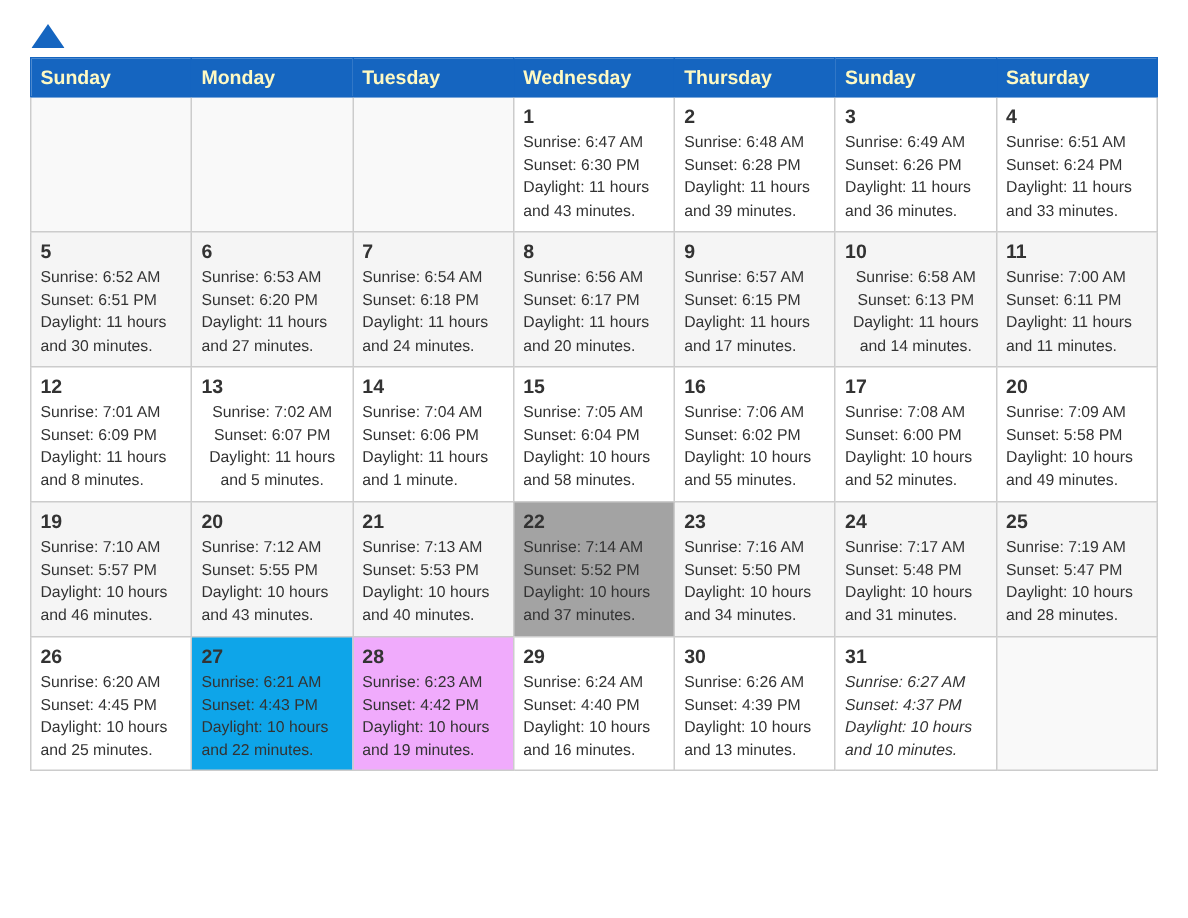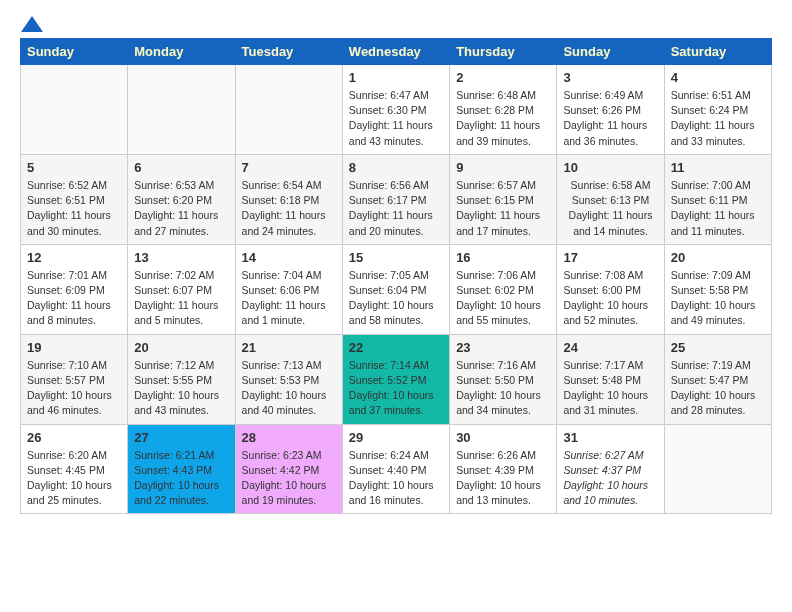--- a/index.html
+++ b/index.html
@@ -145,21 +145,21 @@
         </tr>
         <tr style="background: rgb(255, 255, 255);">
           <td style="background: rgb(255, 255, 255);">
             <span class="day-num">12</span>
             <div class="day-info" style="white-space: pre-wrap;">Sunrise: 7:01 AM
 Sunset: 6:09 PM
 Daylight: 11 hours and 8 minutes.</div>
           </td>
           <td style="background: rgb(255, 255, 255);">
             <span class="day-num">13</span>
-            <div class="day-info" style="white-space: pre-wrap;">Sunrise: 7:02 AM
+            <div class="day-info" style="white-space: pre-wrap; text-align: center;">Sunrise: 7:02 AM
 Sunset: 6:07 PM
 Daylight: 11 hours and 5 minutes.</div>
           </td>
           <td style="background: rgb(255, 255, 255);">
             <span class="day-num">14</span>
             <div class="day-info" style="white-space: pre-wrap;">Sunrise: 7:04 AM
 Sunset: 6:06 PM
 Daylight: 11 hours and 1 minute.</div>
           </td>
           <td style="background: rgb(255, 255, 255);">
@@ -199,21 +199,21 @@
             <div class="day-info" style="white-space: pre-wrap;">Sunrise: 7:12 AM
 Sunset: 5:55 PM
 Daylight: 10 hours and 43 minutes.</div>
           </td>
           <td style="background: rgb(245, 245, 245);">
             <span class="day-num">21</span>
             <div class="day-info" style="white-space: pre-wrap;">Sunrise: 7:13 AM
 Sunset: 5:53 PM
 Daylight: 10 hours and 40 minutes.</div>
           </td>
-          <td style="background: #14b8a6;">
+          <td style="background: #a3a3a3;">
             <span class="day-num">22</span>
             <div class="day-info" style="white-space: pre-wrap;">Sunrise: 7:14 AM
 Sunset: 5:52 PM
 Daylight: 10 hours and 37 minutes.</div>
           </td>
           <td style="background: rgb(245, 245, 245);">
             <span class="day-num">23</span>
             <div class="day-info" style="white-space: pre-wrap;">Sunrise: 7:16 AM
 Sunset: 5:50 PM
 Daylight: 10 hours and 34 minutes.</div>

